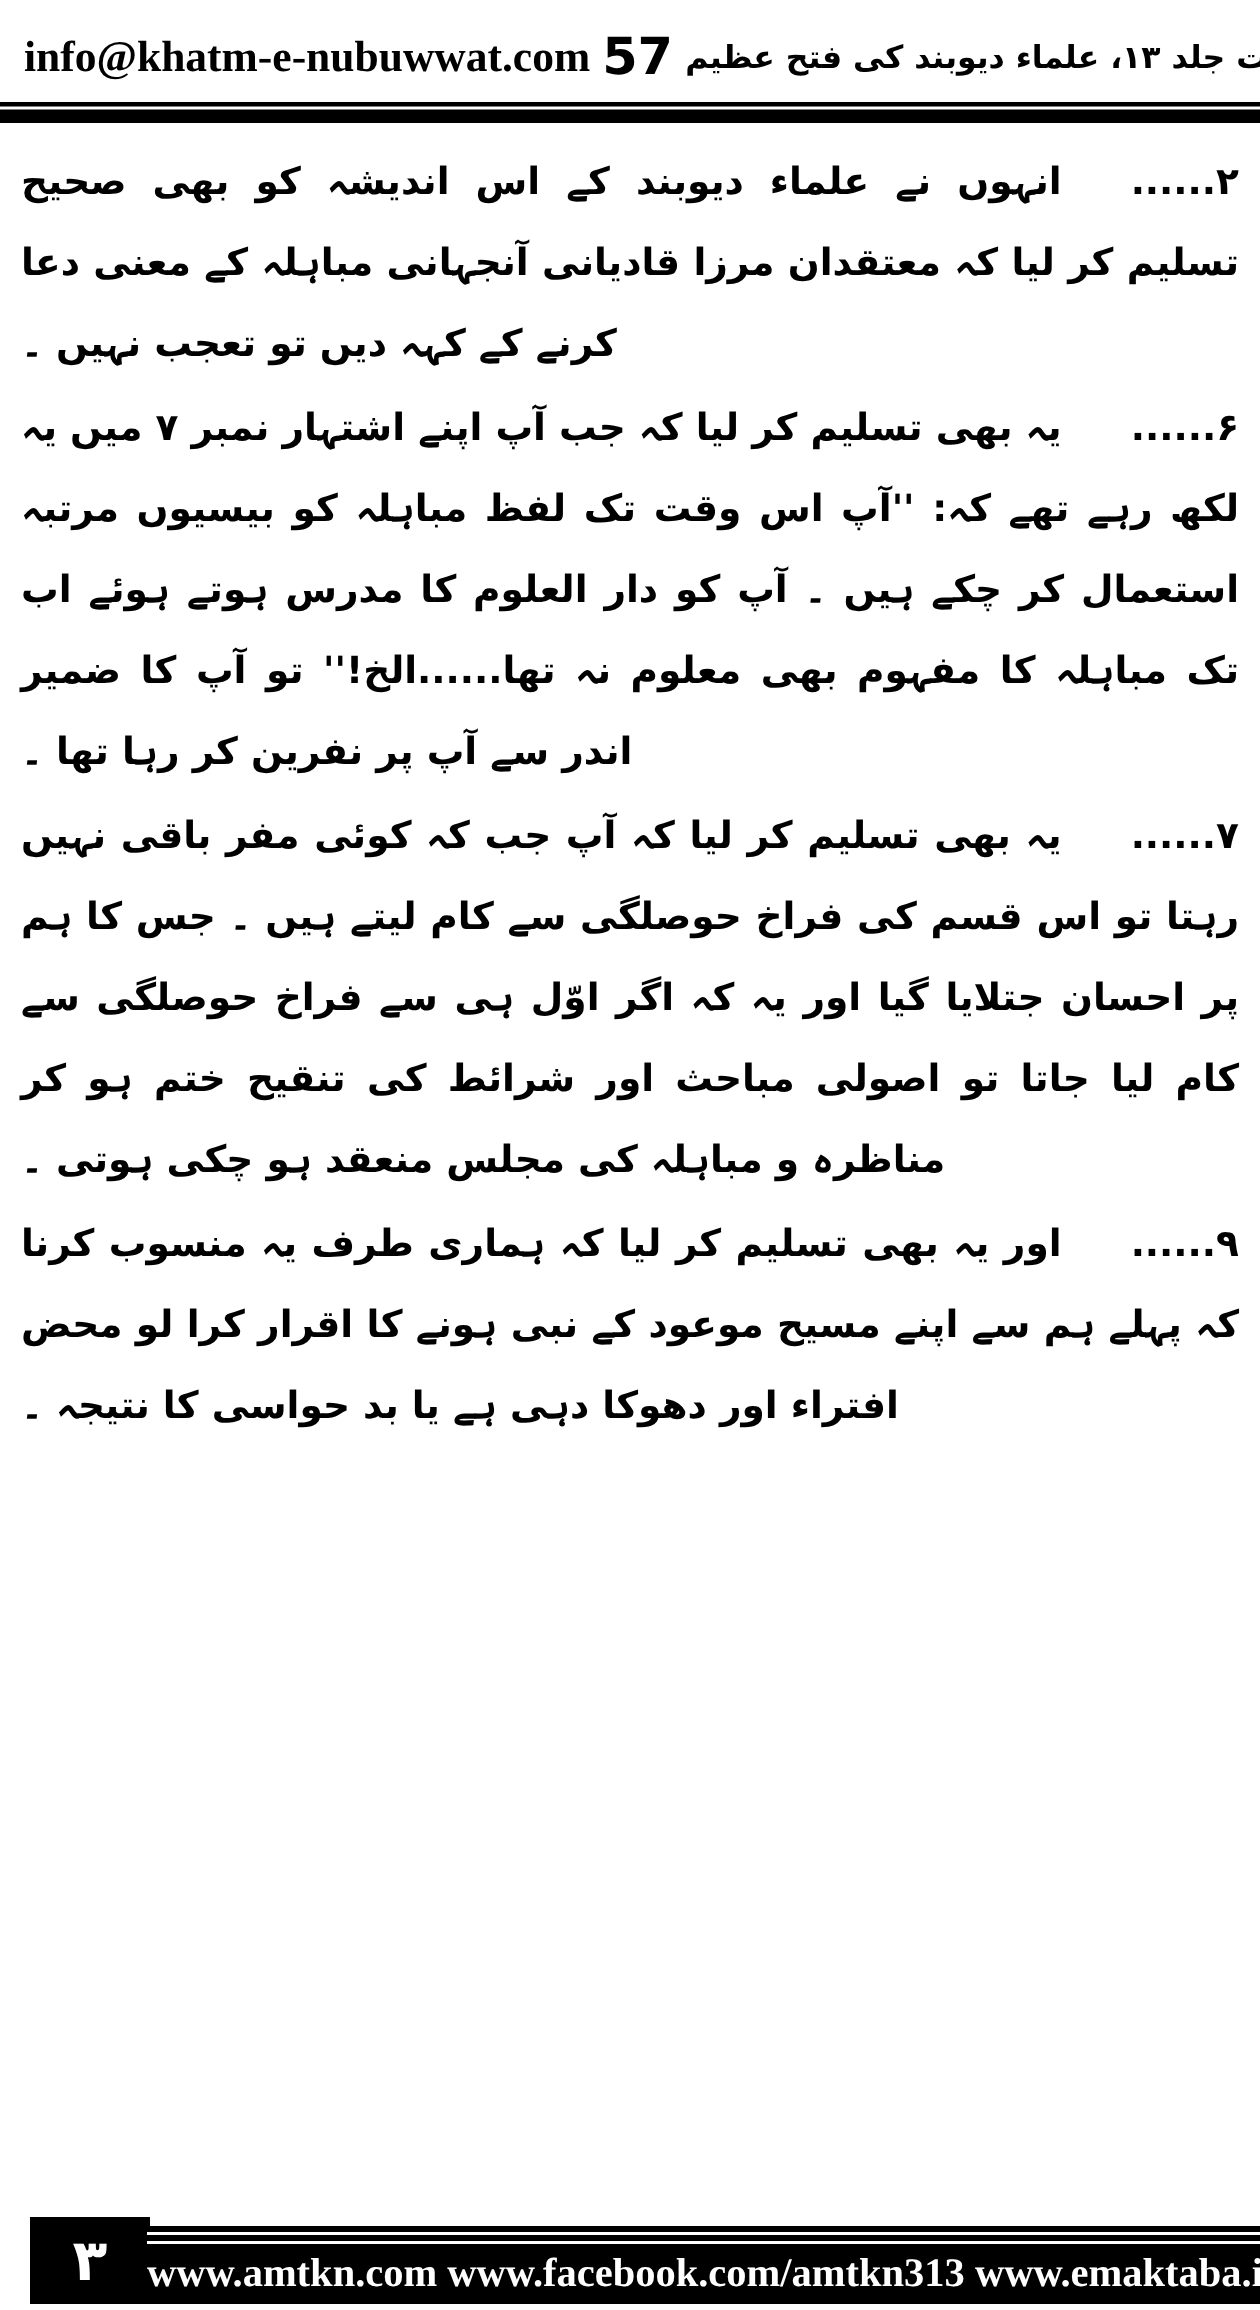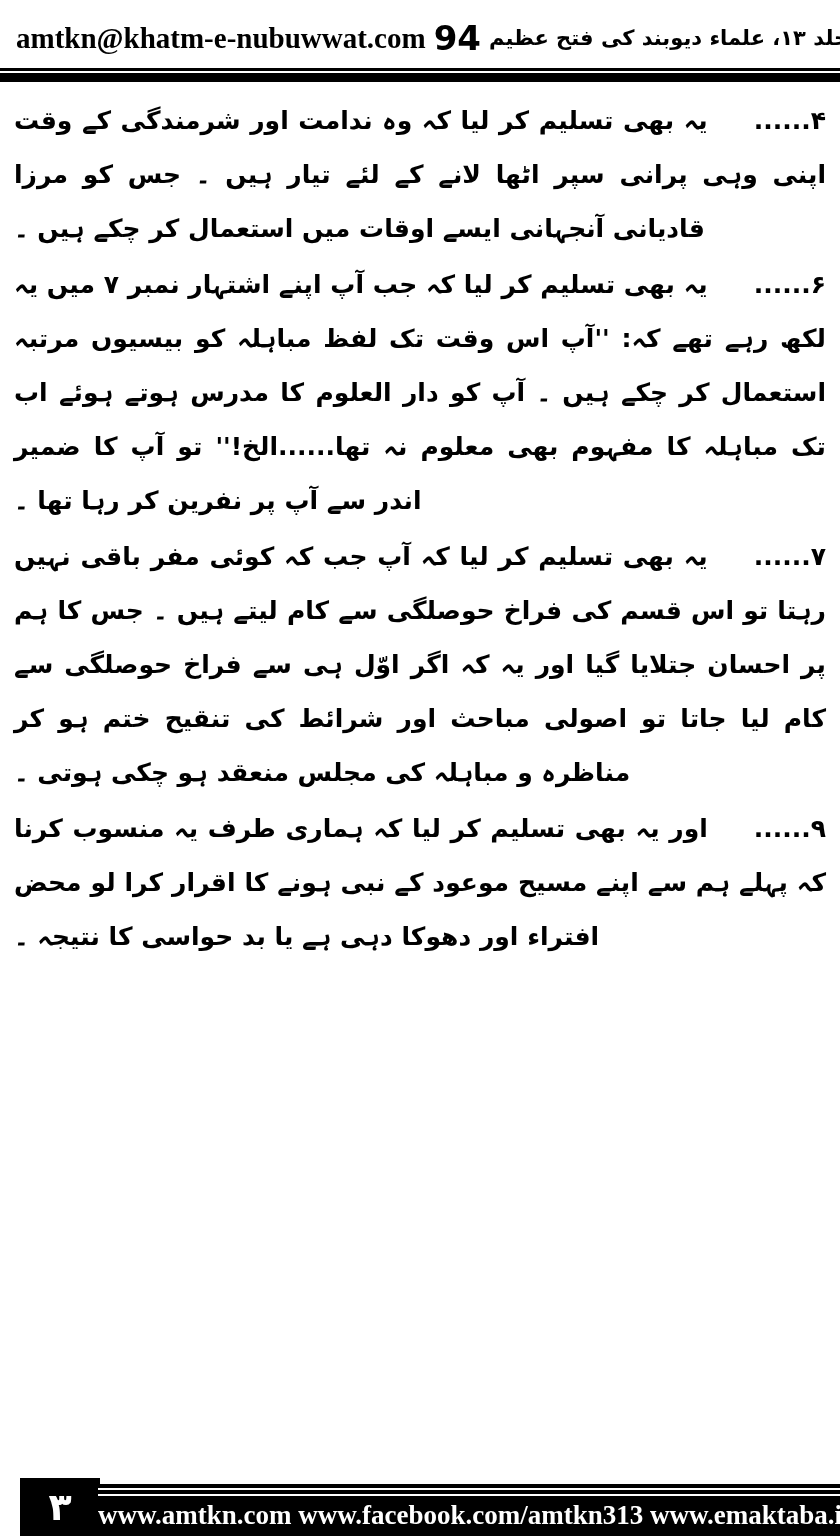--- a/index.html
+++ b/index.html
@@ -68,30 +68,30 @@
     font-family:"Liberation Serif","DejaVu Serif",serif;
     font-weight:bold;font-size:27px;white-space:nowrap;
   }
 </style>
 </head>
 <body>
 
 <div class="page">
 
   <div class="header">
-    <div class="email">amtkn@khatm-e-nubuwwat.com</div>
-    <div class="pageno-top">94</div>
+    <div class="email">info@khatm-e-nubuwwat.com</div>
+    <div class="pageno-top">57</div>
     <div class="title">محاسبہ قادیانیت جلد ۱۳، علماء دیوبند کی فتح عظیم</div>
   </div>
 
   <div class="rule-thin"></div>
   <div class="rule-thick"></div>
 
   <div class="body" id="page-body">
-      <p class="para"><span class="marker">۴......</span><span class="gap"></span>یہ بھی تسلیم کر لیا کہ وہ ندامت اور شرمندگی کے وقت اپنی وہی پرانی سپر اٹھا لانے کے لئے تیار ہیں ۔ جس کو مرزا قادیانی آنجہانی ایسے اوقات میں استعمال کر چکے ہیں ۔</p>
+      <p class="para"><span class="marker">۲......</span><span class="gap"></span>انہوں نے علماء دیوبند کے اس اندیشہ کو بھی صحیح تسلیم کر لیا کہ معتقدان مرزا قادیانی آنجہانی مباہلہ کے معنی دعا کرنے کے کہہ دیں تو تعجب نہیں ۔</p>
       <p class="para"><span class="marker">۶......</span><span class="gap"></span>یہ بھی تسلیم کر لیا کہ جب آپ اپنے اشتہار نمبر ۷ میں یہ لکھ رہے تھے کہ: ''آپ اس وقت تک لفظ مباہلہ کو بیسیوں مرتبہ استعمال کر چکے ہیں ۔ آپ کو دار العلوم کا مدرس ہوتے ہوئے اب تک مباہلہ کا مفہوم بھی معلوم نہ تھا......الخ!'' تو آپ کا ضمیر اندر سے آپ پر نفرین کر رہا تھا ۔</p>
       <p class="para"><span class="marker">۷......</span><span class="gap"></span>یہ بھی تسلیم کر لیا کہ آپ جب کہ کوئی مفر باقی نہیں رہتا تو اس قسم کی فراخ حوصلگی سے کام لیتے ہیں ۔ جس کا ہم پر احسان جتلایا گیا اور یہ کہ اگر اوّل ہی سے فراخ حوصلگی سے کام لیا جاتا تو اصولی مباحث اور شرائط کی تنقیح ختم ہو کر مناظرہ و مباہلہ کی مجلس منعقد ہو چکی ہوتی ۔</p>
       <p class="para"><span class="marker">۹......</span><span class="gap"></span>اور یہ بھی تسلیم کر لیا کہ ہماری طرف یہ منسوب کرنا کہ پہلے ہم سے اپنے مسیح موعود کے نبی ہونے کا اقرار کرا لو محض افتراء اور دھوکا دہی ہے یا بد حواسی کا نتیجہ ۔</p>
     </div>
 
   <div class="footer">
     <div class="page-box">
       <span>۳</span>
     </div>
     <div class="url-bar">

